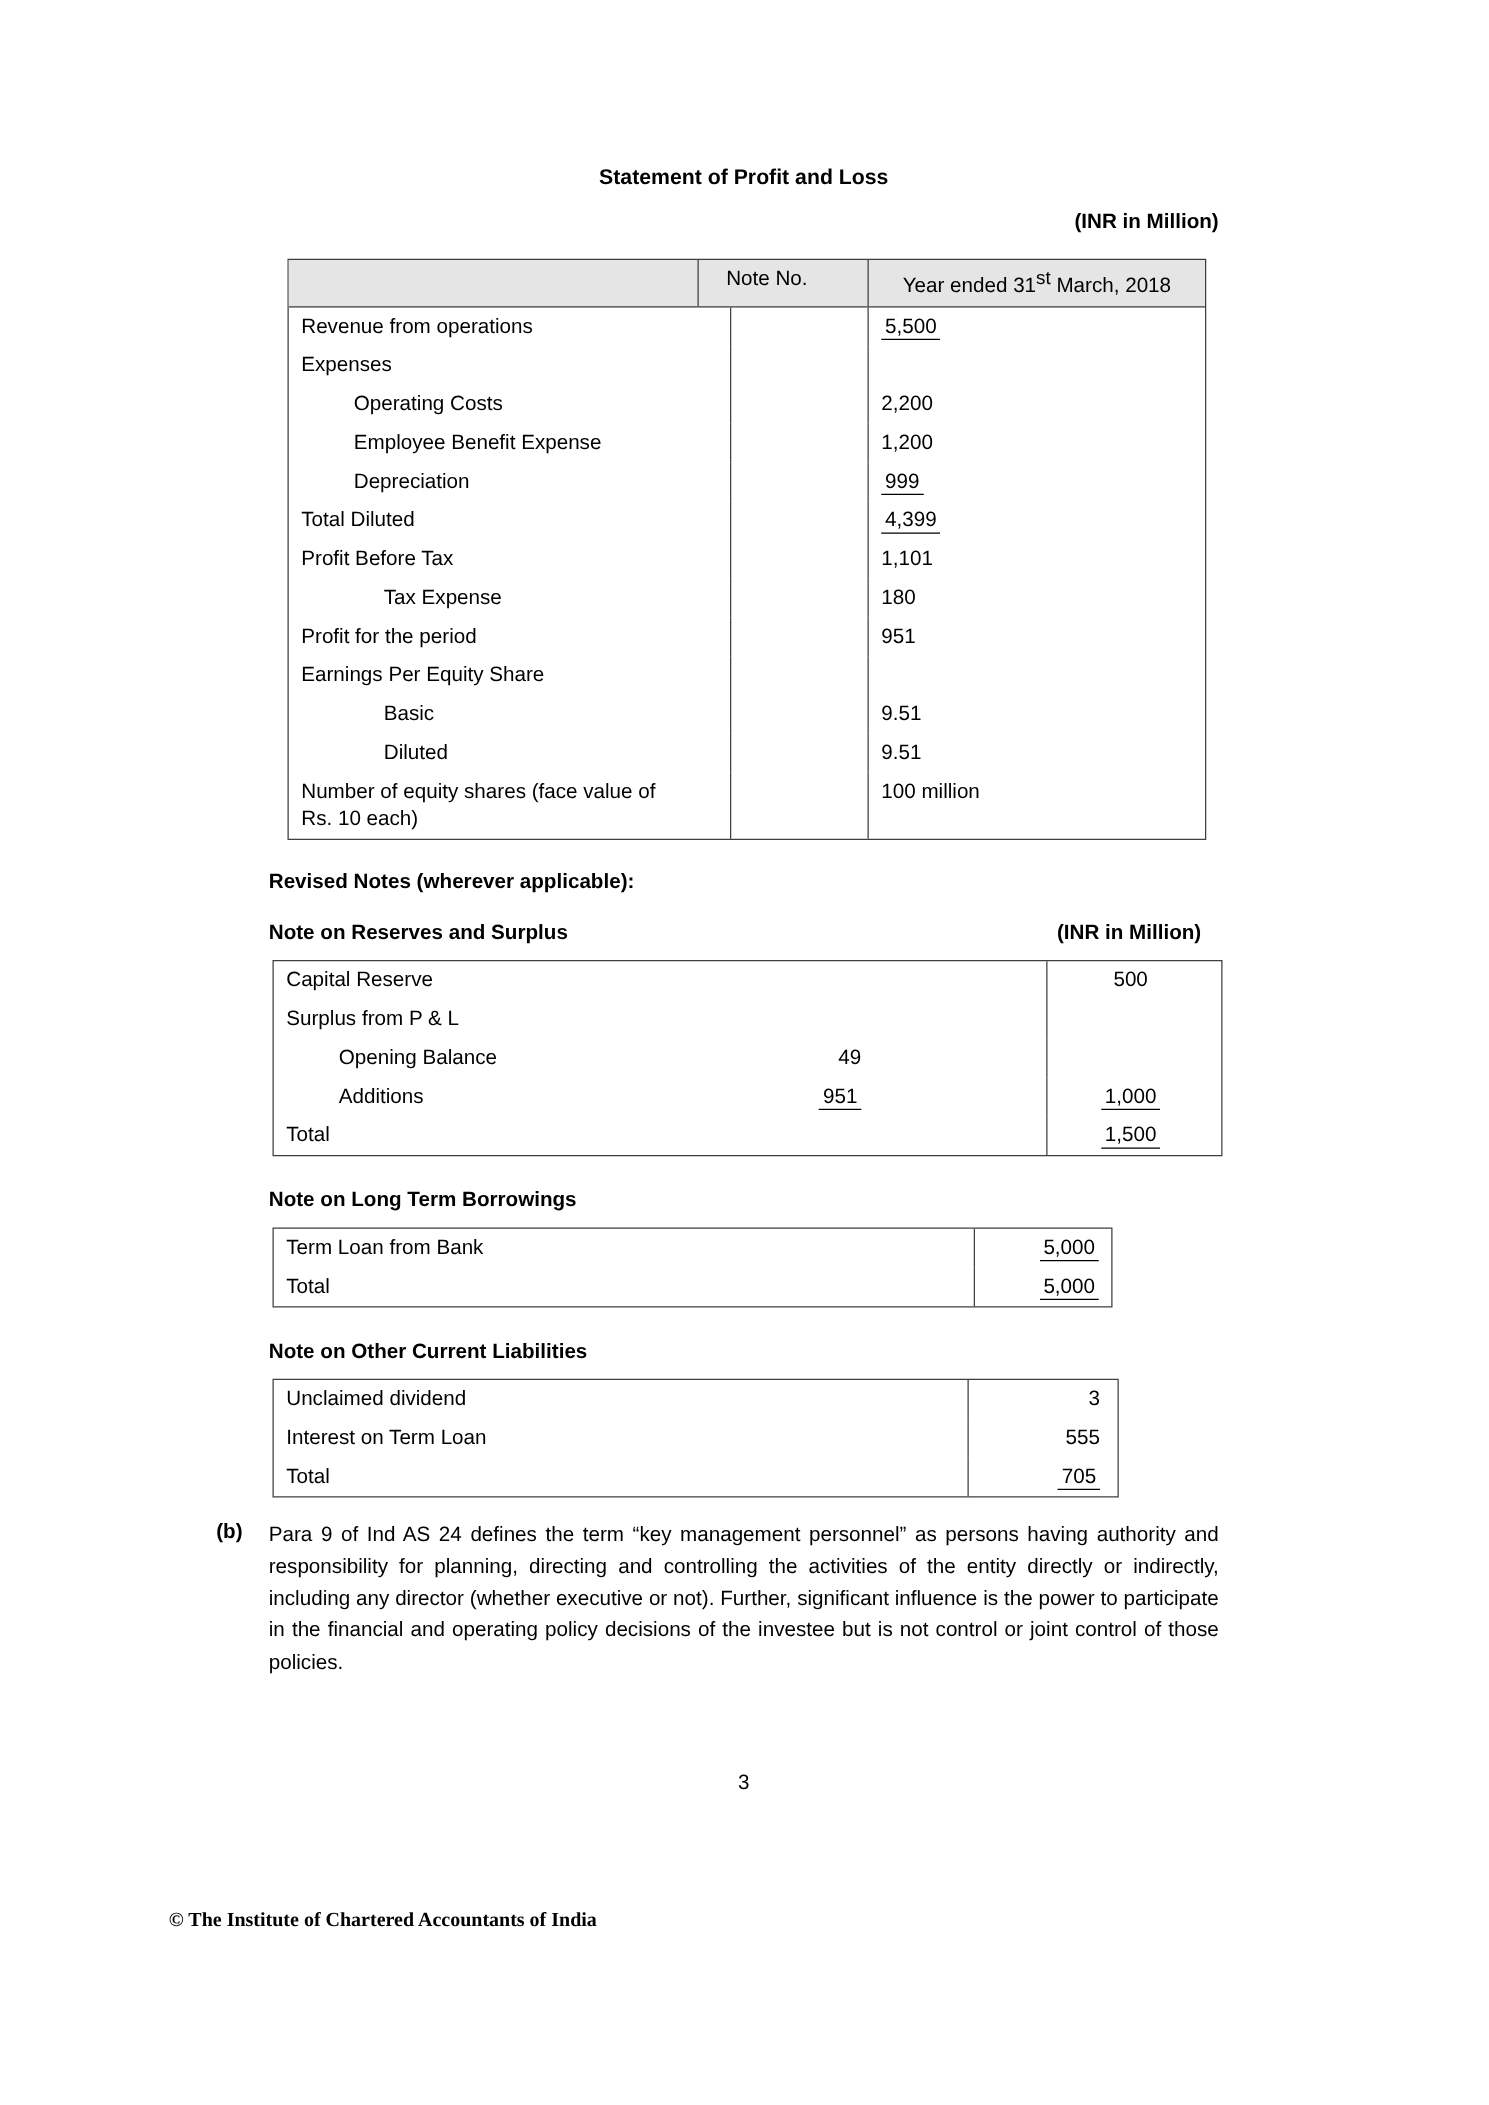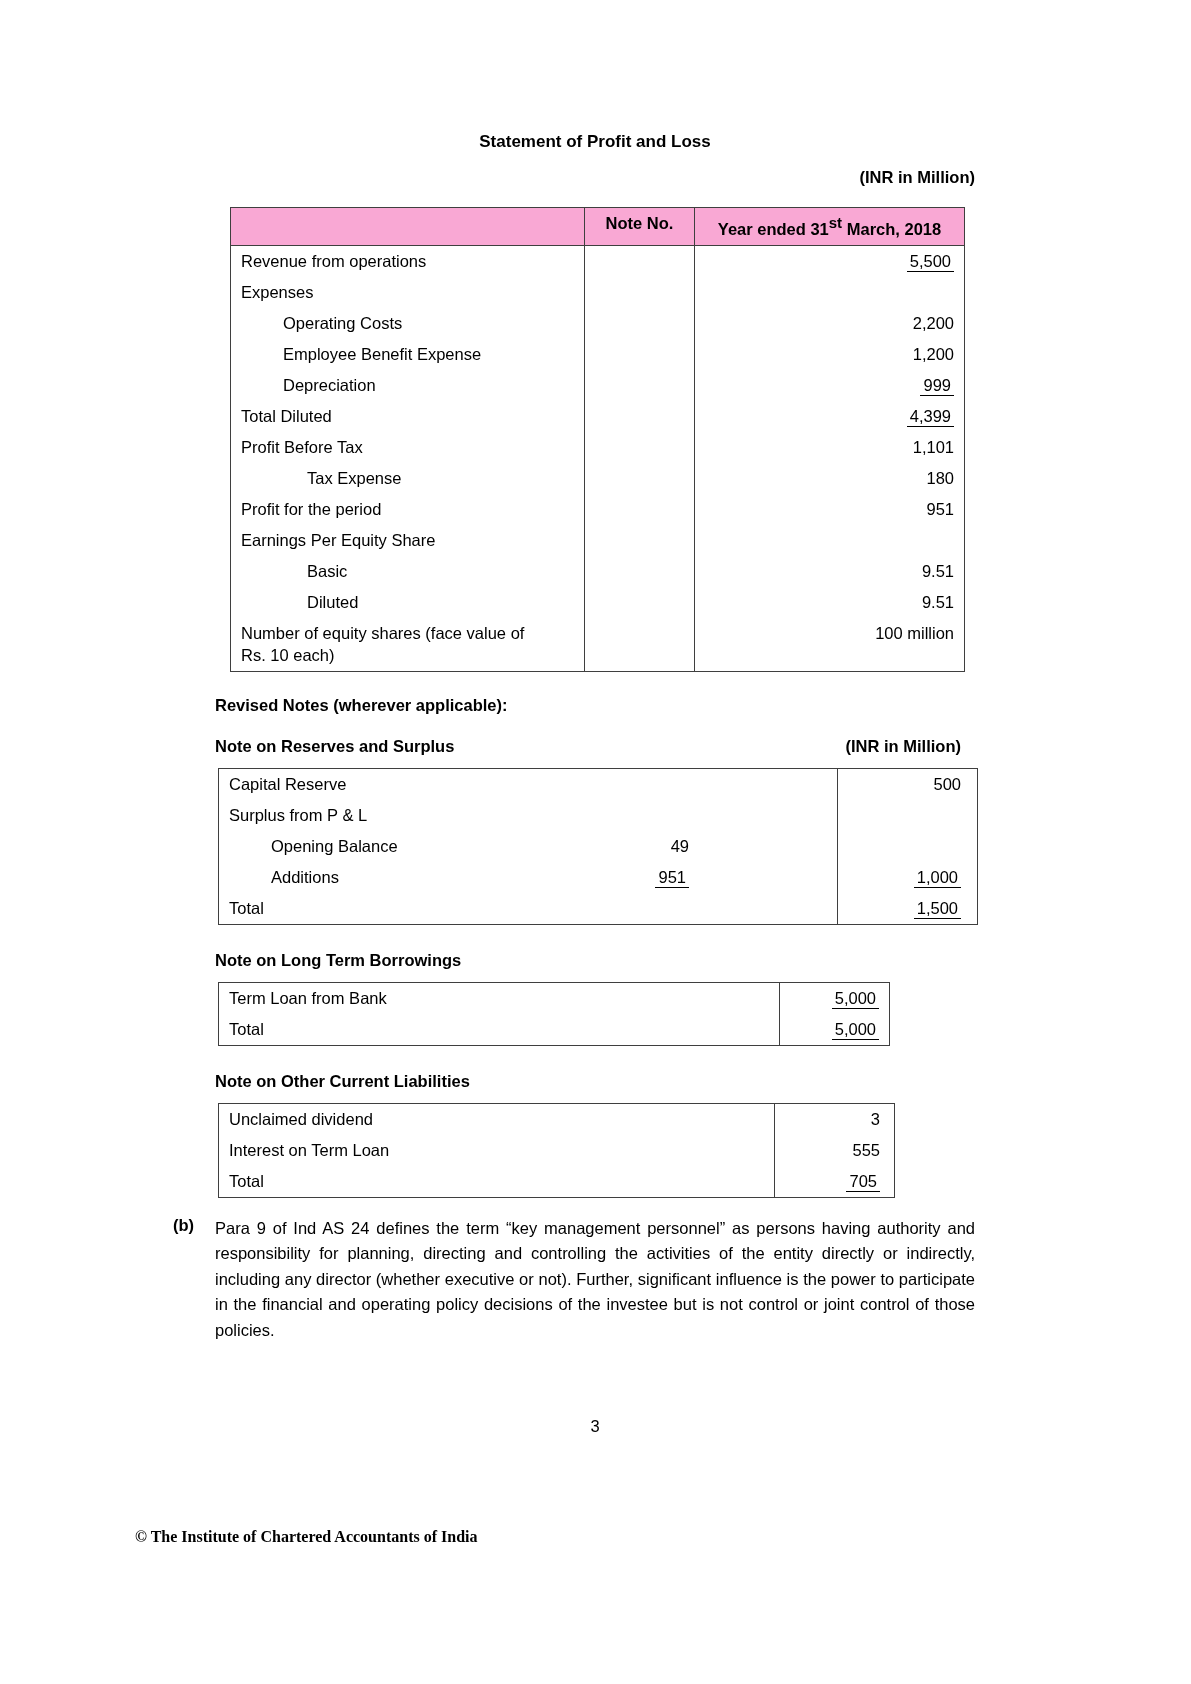--- a/index.html
+++ b/index.html
@@ -12,42 +12,42 @@
     .page { position:relative; width:1191px; height:1684px; background:#fff; overflow:hidden; }
     .main { position:absolute; top:132px; left:215px; width:760px; }
 
     .doc-title { text-align:center; font-weight:bold; font-size:17px; }
     .inr-line  { text-align:right; font-weight:bold; margin-top:16px; }
 
     
     .pl-table { margin-left:15px; width:735px; border:1.5px solid #3f3f3f; margin-top:20px; }
     .pl-row { display:grid; grid-template-columns:1fr 110px 270px; }
     .pl-row > div { padding:4px 10px 5px 10px; line-height:22px; }
-    .pl-head { background:#f9a8d4; font-weight:bold; border-bottom:1.5px solid #3f3f3f; }
+    .pl-head { background:#e5e5e5; font-weight:normal; border-bottom:1.5px solid #3f3f3f;gap:26px; }
     .pl-head .c2, .pl-head .c3 { text-align:center; border-left:1.5px solid #3f3f3f; }
     .pl-body .c2 { border-left:1.5px solid #3f3f3f; }
-    .pl-body .c3 { border-left:1.5px solid #3f3f3f; text-align:right; }
+    .pl-body .c3 { border-left:1.5px solid #3f3f3f; }
     .ind1 { padding-left:52px !important; }
     .ind2 { padding-left:76px !important; }
     sup { font-size:15px; }
 
     .u { border-bottom:1.5px solid #000; padding:0 3px 1px 3px; }
     .w310 { display:inline-block; max-width:312px; }
 
     .note-heading { font-weight:bold; margin-top:26px; }
     .heading-line { display:flex; justify-content:space-between; margin-top:22px; }
     .heading-line .right { font-weight:bold; padding-right:14px; }
     .heading-line .left  { font-weight:bold; }
 
     
     .rs-table { margin-left:3px; width:760px; border:1.5px solid #3f3f3f; margin-top:12px; }
     .rs-row { display:grid; grid-template-columns:1fr 250px 140px; }
     .rs-row > div { padding:4px 10px 5px 10px; line-height:22px; }
     .rs-row .rc2 { text-align:right; padding-right:148px; }
-    .rs-row .rc3 { border-left:1.5px solid #3f3f3f; text-align:right; padding-right:16px; }
+    .rs-row .rc3 { border-left:1.5px solid #3f3f3f; text-align:center; padding-right:16px; }
 
     
     .lb-table { margin-left:3px; width:672px; border:1.5px solid #3f3f3f; margin-top:12px; }
     .lb-row { display:grid; grid-template-columns:1fr 110px; }
     .lb-row > div { padding:4px 10px 5px 10px; line-height:22px; }
     .lb-row .bc2 { border-left:1.5px solid #3f3f3f; text-align:right; padding-right:10px; }
 
     
     .cl-table { margin-left:3px; width:677px; border:1.5px solid #3f3f3f; margin-top:12px; }
     .cl-row { display:grid; grid-template-columns:1fr 120px; }

